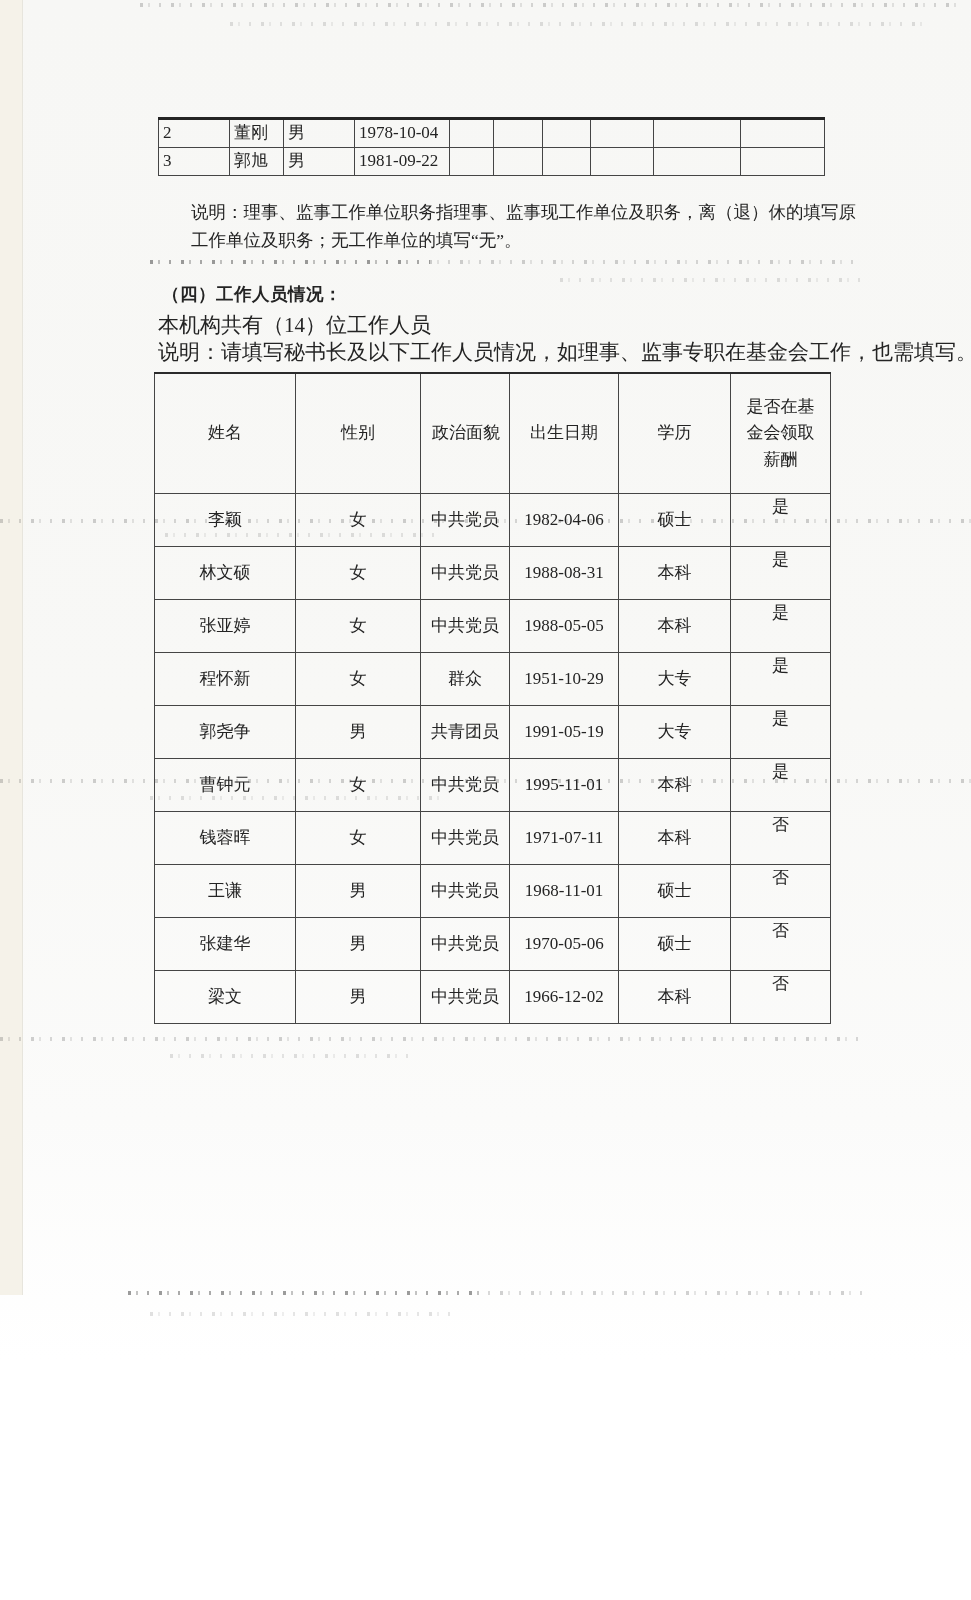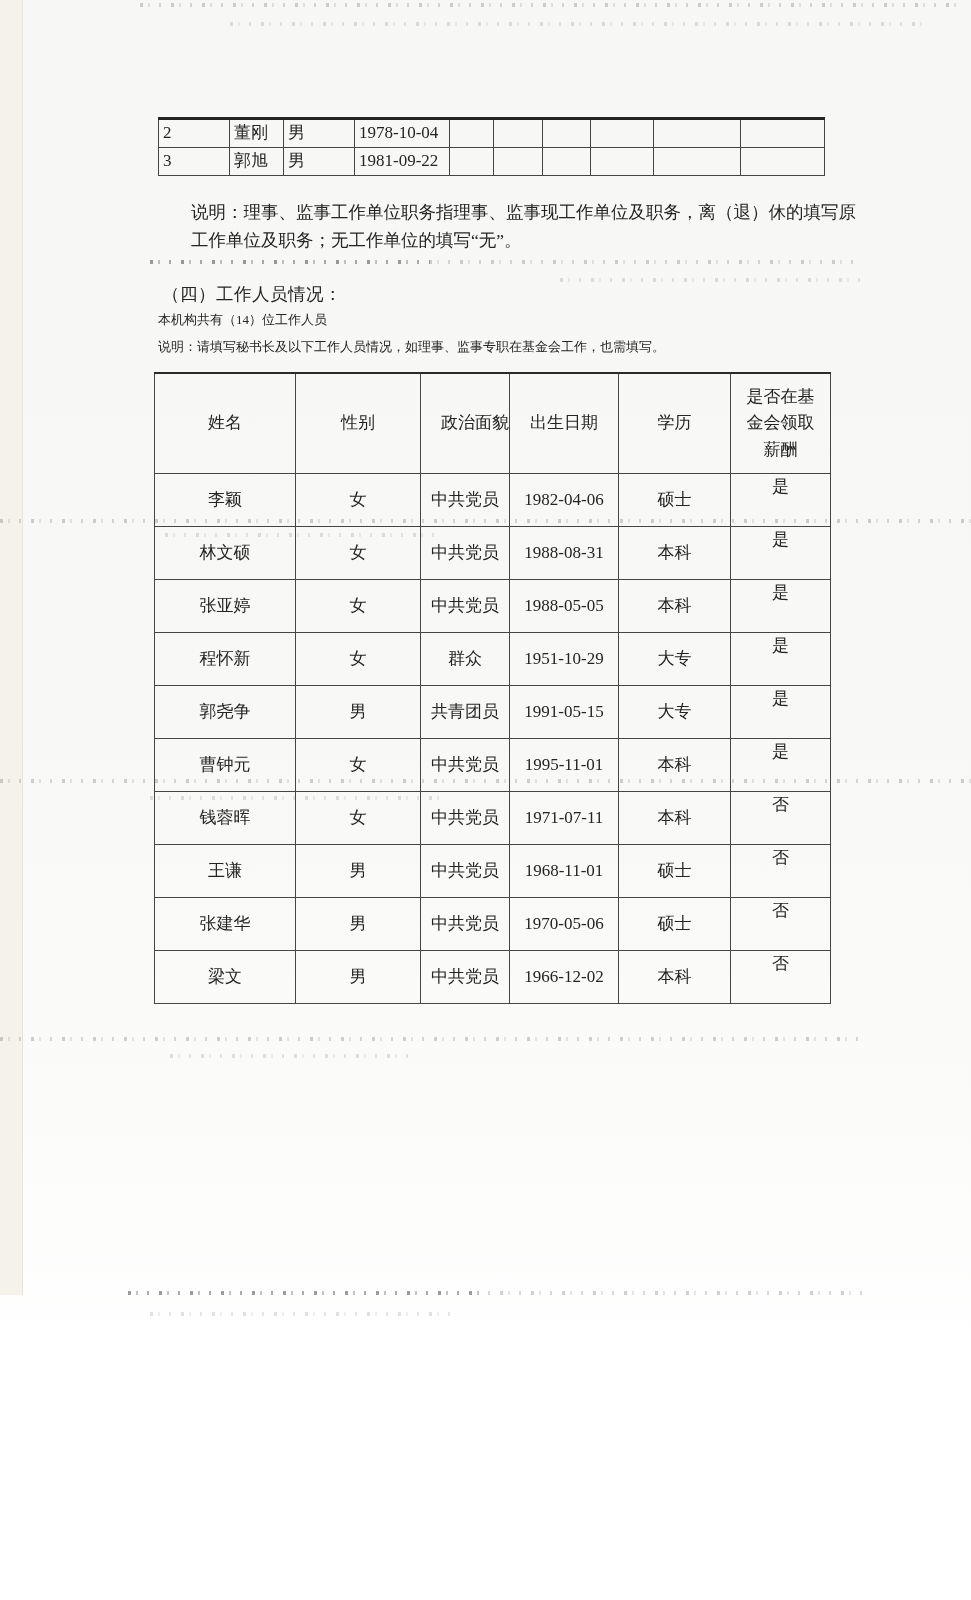--- a/index.html
+++ b/index.html
@@ -29,33 +29,33 @@
     font-weight: normal;
   }
   .prev-table { left: 158px; top: 117px; width: 666px; border-top: 3px solid #242424; }
   .prev-table td {
     height: 27px; font-size: 17px; padding: 0 3px 0 4px;
     text-align: left; vertical-align: middle; line-height: 1.1;
   }
   .staff-table { left: 154px; top: 372px; width: 676px; border-top: 2px solid #2b2b2b; }
   .staff-table th {
     height: 70px; font-size: 17px; text-align: center; vertical-align: middle;
-    line-height: 1.55; padding: 2px 20px;
-  }
-  .staff-table th.wrap3 { white-space: normal; padding: 10px 14px; font-family: Liberation Serif, serif; }
+    line-height: 1.55; padding: 2px 11px;
+  }
+  .staff-table th.wrap3 { white-space: normal; padding: 20px 14px; font-family: Liberation Serif, serif; }
   .staff-table td {
     height: 48px; font-size: 17px; text-align: center; vertical-align: middle;
     padding: 0 2px; line-height: 1.1;
   }
   .staff-table td.paid-cell { vertical-align: top; padding-top: 4px; }
   
-  .textline { position: absolute; white-space: nowrap; font-size: 13px; }
+  .textline { position: absolute; white-space: nowrap; font-size: 21px; }
   .note-block { position: absolute; left: 158px; top: 198px; font-size: 17.5px; line-height: 28px; margin-left: 33px; }
   .section-heading {
-    position: absolute; left: 162px; top: 282px; font-size: 17.5px; font-weight: 400;
+    position: absolute; left: 162px; top: 282px; font-size: 17.5px; font-weight: 700;
     font-family: "Liberation Sans", "DejaVu Sans", sans-serif; letter-spacing: 0.5px; text-align: center;
   }
   .summary-line { left: 158px; top: 311px; }
   .note2-line { left: 158px; top: 338px; }
   
   .noise {
     position: absolute; height: 4px; pointer-events: none;
     background-image: repeating-linear-gradient(90deg,
       rgba(70,70,70,0.55) 0 3px, transparent 3px 8px,
       rgba(70,70,70,0.30) 8px 10px, transparent 10px 19px,
@@ -186,21 +186,21 @@
           <td>女</td>
           <td>群众</td>
           <td>1951-10-29</td>
           <td>大专</td>
           <td class="paid-cell">是</td>
         </tr>
         <tr>
           <td>郭尧争</td>
           <td>男</td>
           <td>共青团员</td>
-          <td>1991-05-15</td>
+          <td>1991-05-19</td>
           <td>大专</td>
           <td class="paid-cell">是</td>
         </tr>
         <tr>
           <td>曹钟元</td>
           <td>女</td>
           <td>中共党员</td>
           <td>1995-11-01</td>
           <td>本科</td>
           <td class="paid-cell">是</td>

